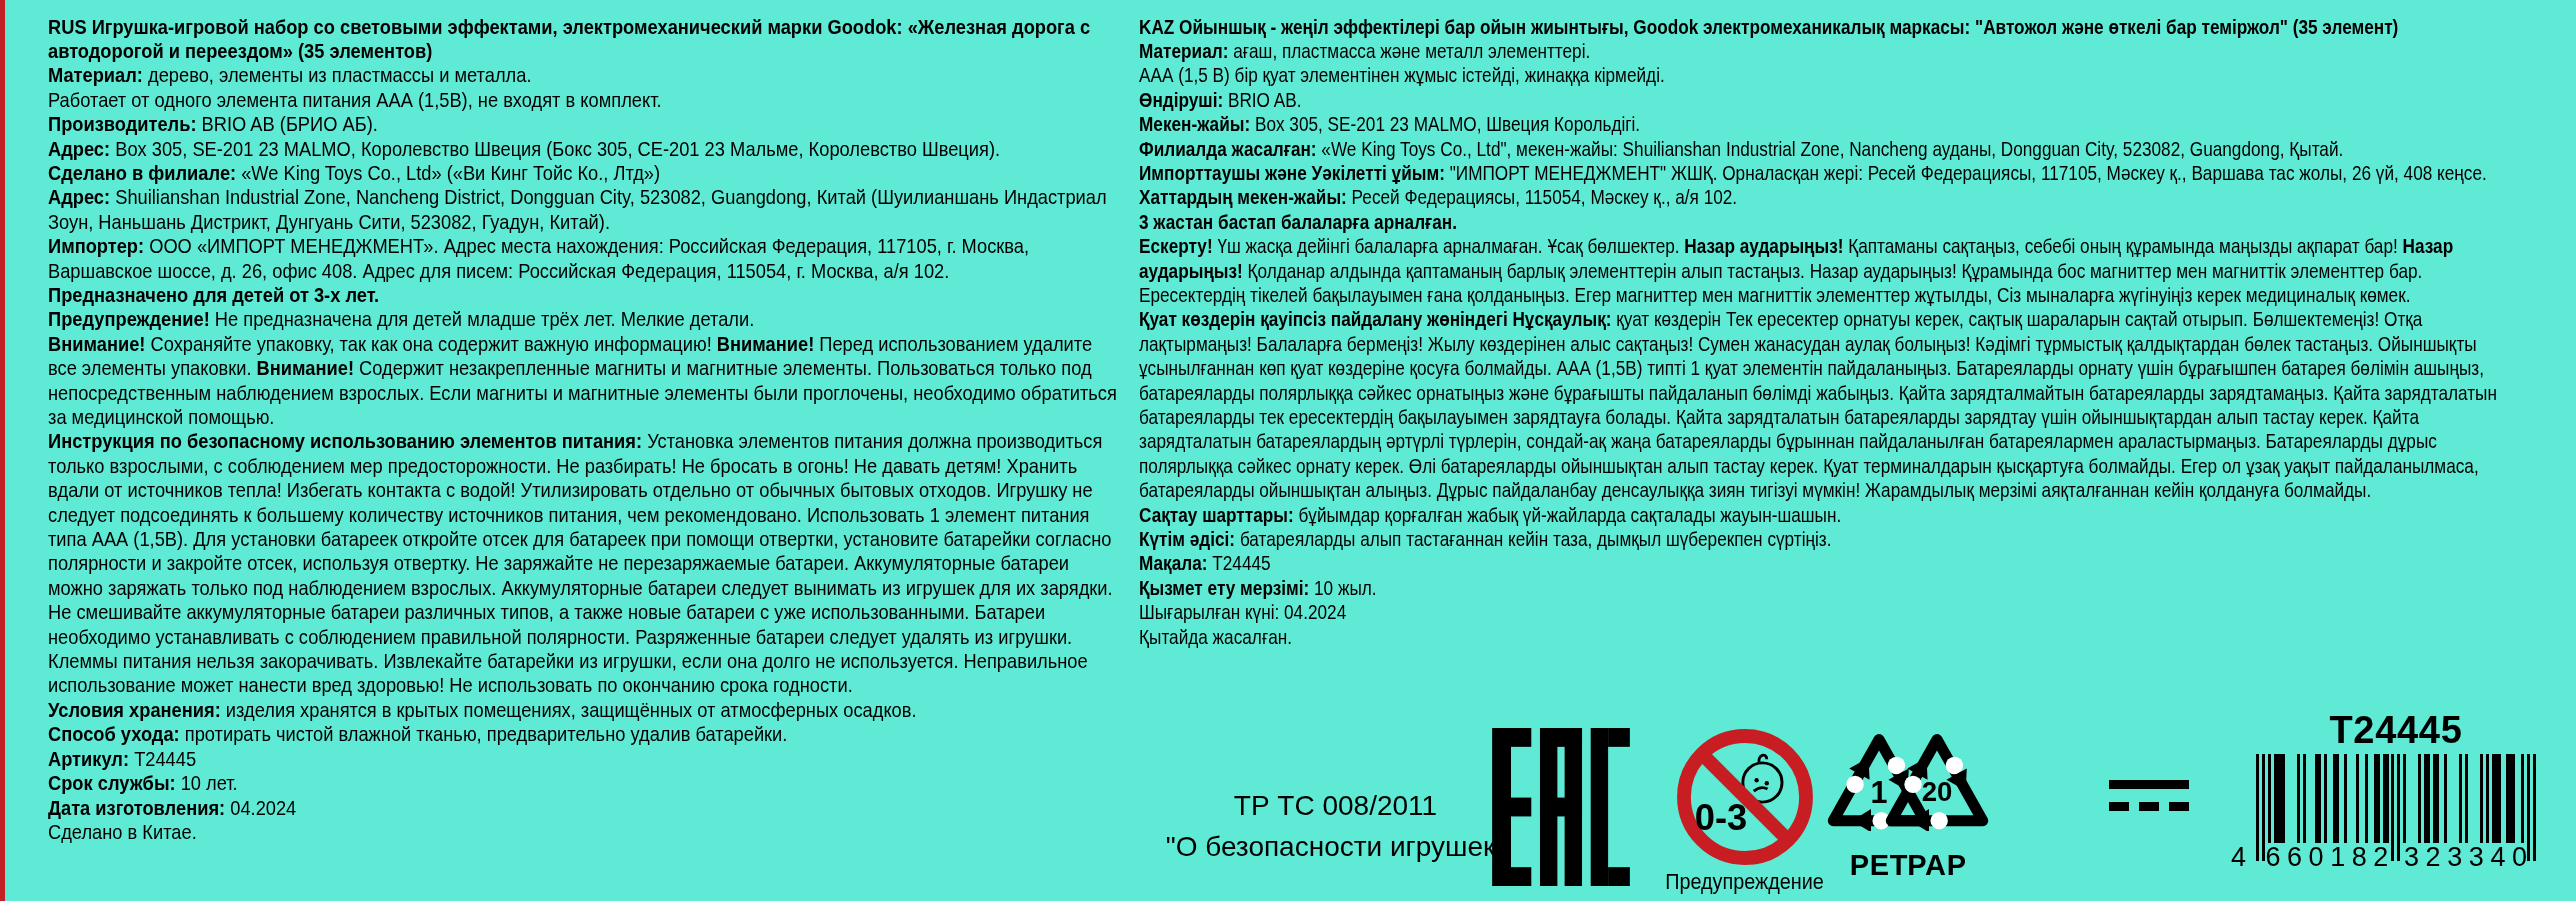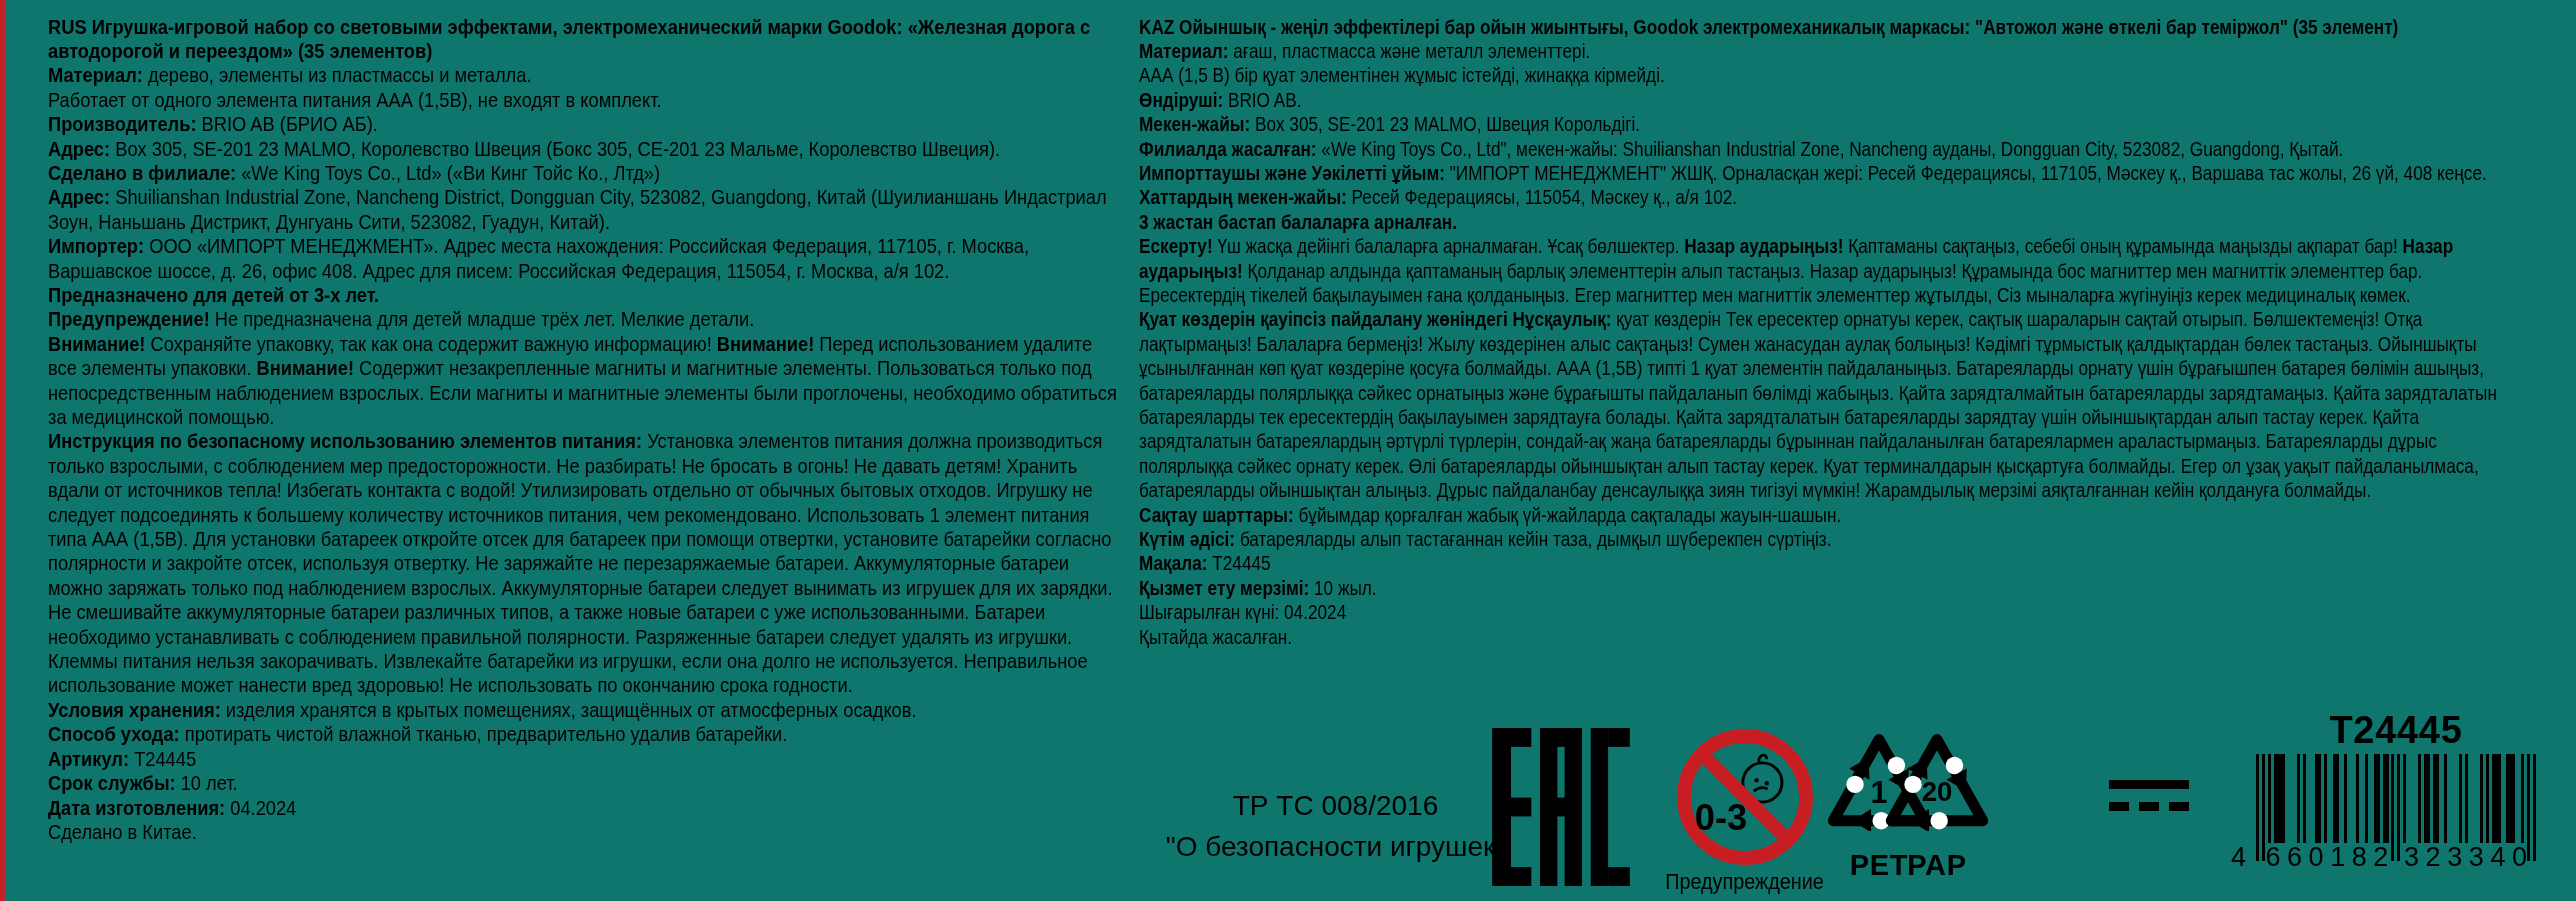--- a/index.html
+++ b/index.html
@@ -1,16 +1,16 @@
 <!DOCTYPE html>
 <html style="font-size:11.6px"><head>
 <meta charset="utf-8">
 <style>
   html,body{margin:0;padding:0;background:#fff;}
-  .page{position:relative;width:2576px;height:901px;background:#0f766e;
+  .page{position:relative;width:2576px;height:901px;background:#5eead4;
         font-family:"Liberation Sans",sans-serif;color:#000;overflow:hidden;}
   .red-strip{position:absolute;left:0;top:0;width:5.1px;height:901px;background:#c22128;}
   .col{position:absolute;top:14.5px;font-size:21px;line-height:24.4px;transform-origin:0 0;}
   .col-rus{left:48px;width:1235px;transform:scaleX(.87);}
   .col-kaz{left:1139px;width:1620px;font-size:20.3px;transform:scaleX(.848);}
   .para{margin:0;}
   .para b{font-weight:bold;}
   .cert{position:absolute;left:1161px;top:785px;width:349px;text-align:center;
         font-size:28px;line-height:41px;}
   .eac{position:absolute;left:1492px;top:728px;width:138px;height:158px;}
@@ -77,21 +77,21 @@
       <div class="para"><b>Қуат көздерін қауіпсіз пайдалану жөніндегі Нұсқаулық:</b><span> қуат көздерін Тек ересектер орнатуы керек, сақтық шараларын сақтай отырып. Бөлшектемеңіз! Отқа лақтырмаңыз! Балаларға бермеңіз! Жылу көздерінен алыс сақтаңыз! Сумен жанасудан аулақ болыңыз! Кәдімгі тұрмыстық қалдықтардан бөлек тастаңыз. Ойыншықты ұсынылғаннан көп қуат көздеріне қосуға болмайды. ААА (1,5В) типті 1 қуат элементін пайдаланыңыз. Батареяларды орнату үшін бұрағышпен батарея бөлімін ашыңыз, батареяларды полярлыққа сәйкес орнатыңыз және бұрағышты пайдаланып бөлімді жабыңыз. Қайта зарядталмайтын батареяларды зарядтамаңыз. Қайта зарядталатын батареяларды тек ересектердің бақылауымен зарядтауға болады. Қайта зарядталатын батареяларды зарядтау үшін ойыншықтардан алып тастау керек. Қайта зарядталатын батареялардың әртүрлі түрлерін, сондай-ақ жаңа батареяларды бұрыннан пайдаланылған батареялармен араластырмаңыз. Батареяларды дұрыс полярлыққа сәйкес орнату керек. Өлі батареяларды ойыншықтан алып тастау керек. Қуат терминалдарын қысқартуға болмайды. Егер ол ұзақ уақыт пайдаланылмаса, батареяларды ойыншықтан алыңыз. Дұрыс пайдаланбау денсаулыққа зиян тигізуі мүмкін! Жарамдылық мерзімі аяқталғаннан кейін қолдануға болмайды.</span></div>
       <div class="para"><b>Сақтау шарттары:</b><span> бұйымдар қорғалған жабық үй-жайларда сақталады жауын-шашын.</span></div>
       <div class="para"><b>Күтім әдісі:</b><span> батареяларды алып тастағаннан кейін таза, дымқыл шүберекпен сүртіңіз.</span></div>
       <div class="para"><b>Мақала:</b><span> T24445</span></div>
       <div class="para"><b>Қызмет ету мерзімі:</b><span> 10 жыл.</span></div>
       <div class="para"><span>Шығарылған күні: 04.2024</span></div>
       <div class="para"><span>Қытайда жасалған.</span></div>
     </div>
 
   <div class="cert">
-    <div>ТР ТС 008/2016</div>
+    <div>ТР ТС 008/2011</div>
     <div>"О безопасности игрушек"</div>
   </div>
 
   <svg class="eac" viewBox="0 0 190 218" aria-label="EAC">
     <g fill="#000">
       <rect x="0" y="0" width="26" height="218"></rect>
       <rect x="26" y="0" width="28" height="26"></rect>
       <rect x="26" y="96" width="28" height="26"></rect>
       <rect x="26" y="192" width="28" height="26"></rect>
       <rect x="66" y="0" width="24" height="218"></rect>

